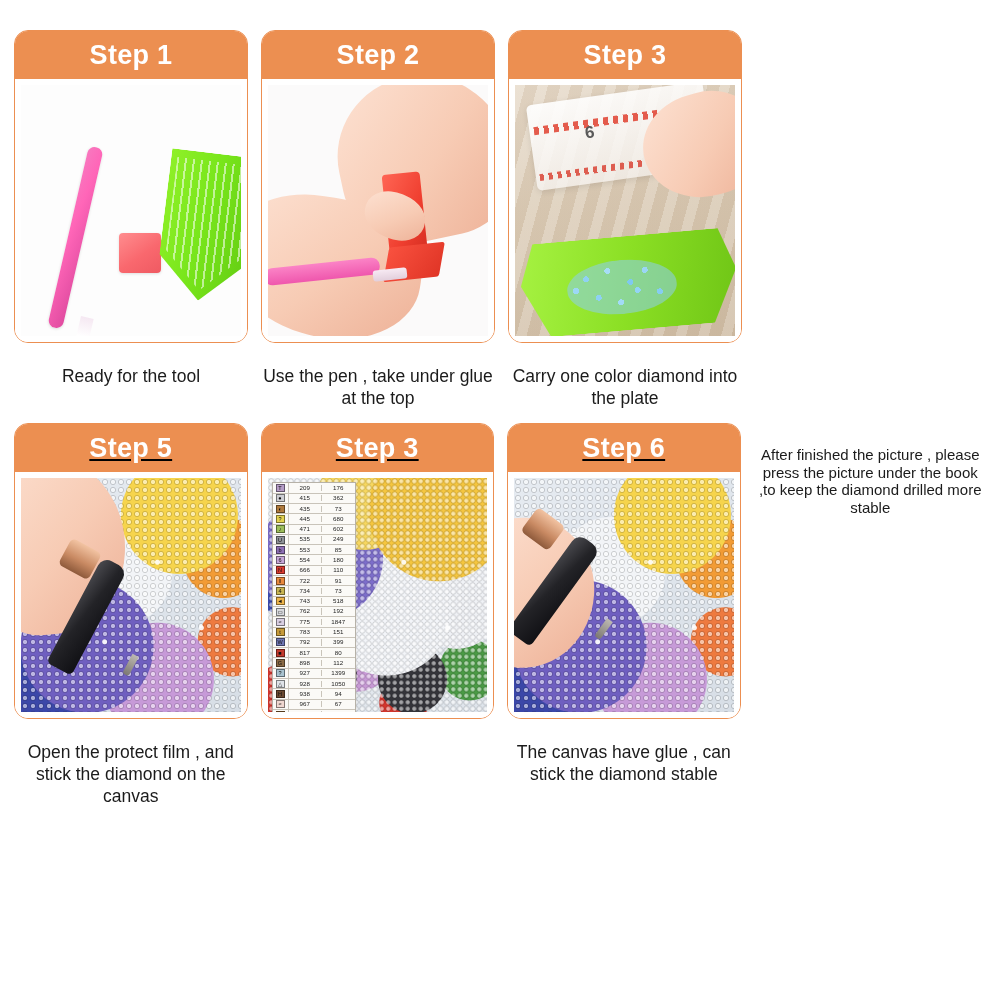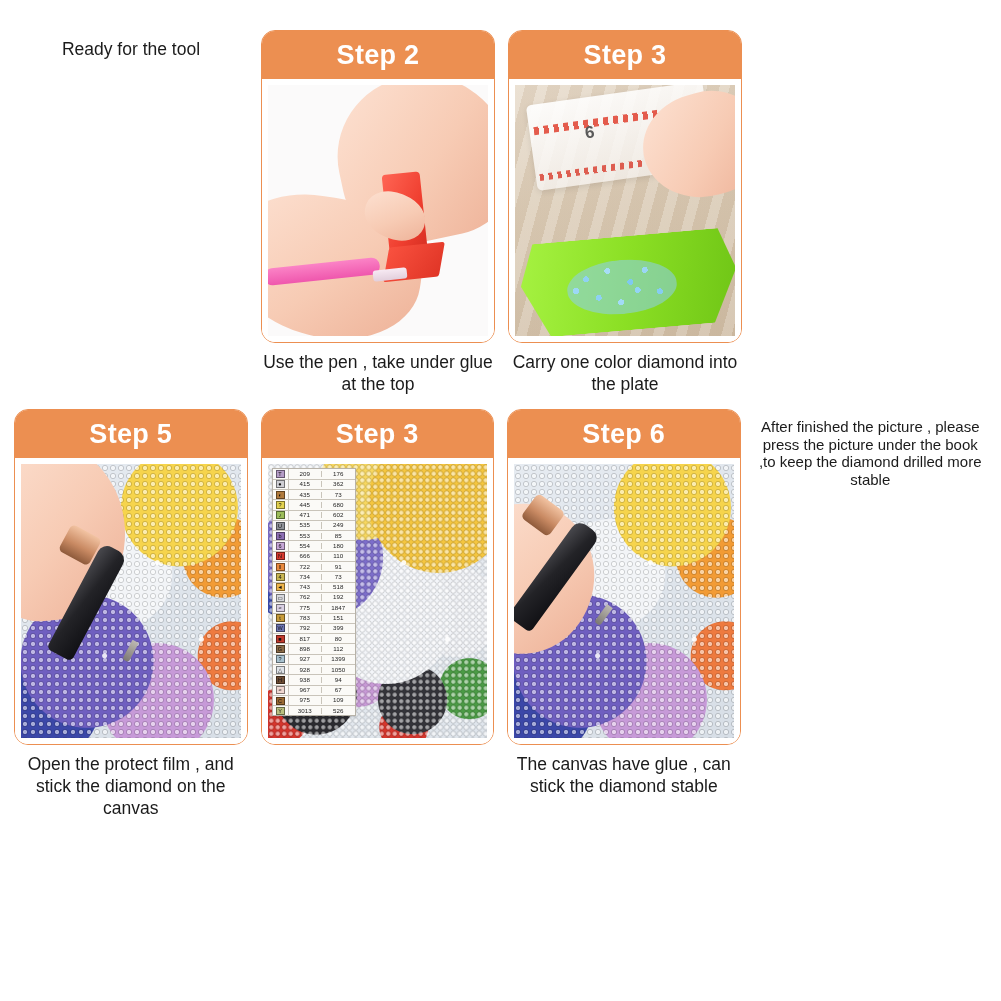--- a/index.html
+++ b/index.html
@@ -57,21 +57,21 @@
     flex-direction: column;
   }
 
   .card {
     border: 1.5px solid #ec8f51;
     border-radius: 14px;
     overflow: hidden;
     background: #ffffff;
   }
   .card.top  { height: 313px; }
-  .card.bottom { height: 336px; }
+  .card.bottom { height: 296px; text-decoration: underline; }
 
   .card-head {
     height: 48px;
     background: #ec8f51;
     display: flex;
     align-items: center;
     justify-content: center;
   }
   .card-head-label {
     color: #ffffff;
@@ -91,21 +91,21 @@
 
   .photo {
     position: relative;
     width: 100%;
     height: 100%;
     overflow: hidden;
   }
 
   
   .caption {
-    margin-top: 9px;
+    margin-top: 23px;
     text-align: center;
     color: #1b1b1b;
     font-size: 17.5px;
     line-height: 1.24;
     padding: 0 2px;
   }
   .caption.small {
     font-size: 15px;
     line-height: 1.16;
   }
@@ -383,20 +383,35 @@
 <body>
 
 <div id="page">
 
 
   <div class="grid">
 
     <div class="row">
 
       <div class="step">
+        <div class="card top">
+          <div class="card-head">
+            <span class="card-head-label">Step 1</span>
+          </div>
+          <div class="card-body padded">
+            <div class="photo s1">
+              <div class="pen"></div>
+              <div class="pen-tip"></div>
+
+              <div class="wax"></div>
+              <div class="tray"></div>
+              <div class="tray-lines"></div>
+            </div>
+          </div>
+        </div>
         <div class="caption">Ready for the tool</div>
       </div>
 
       <div class="step">
         <div class="card top">
           <div class="card-head">
             <span class="card-head-label">Step 2</span>
           </div>
           <div class="card-body padded">
             <div class="photo s2">

